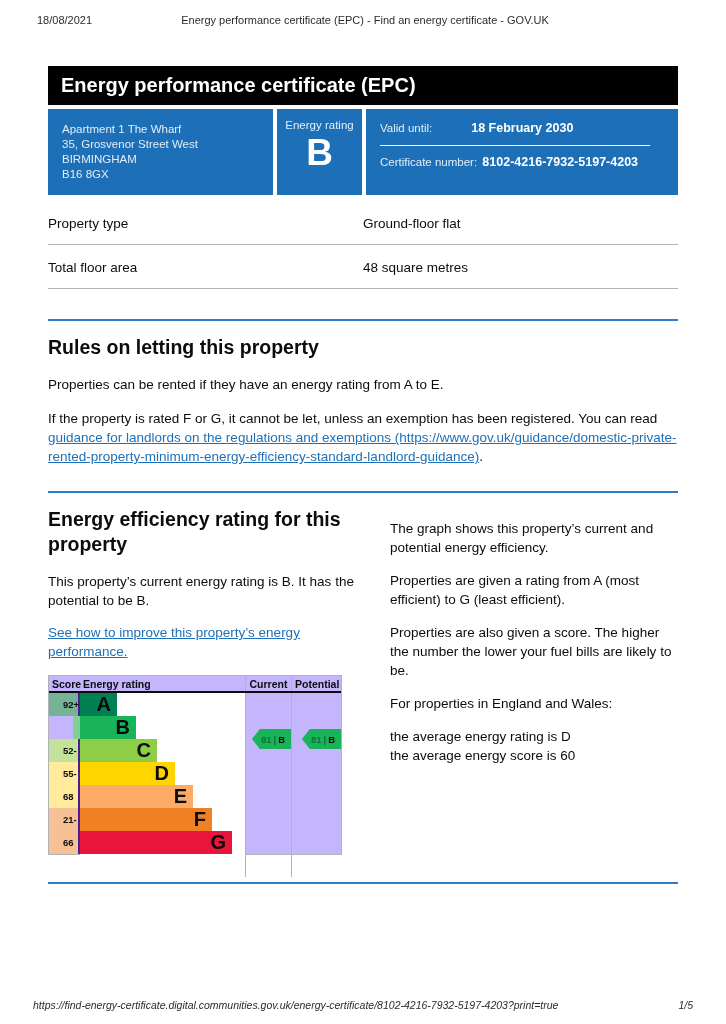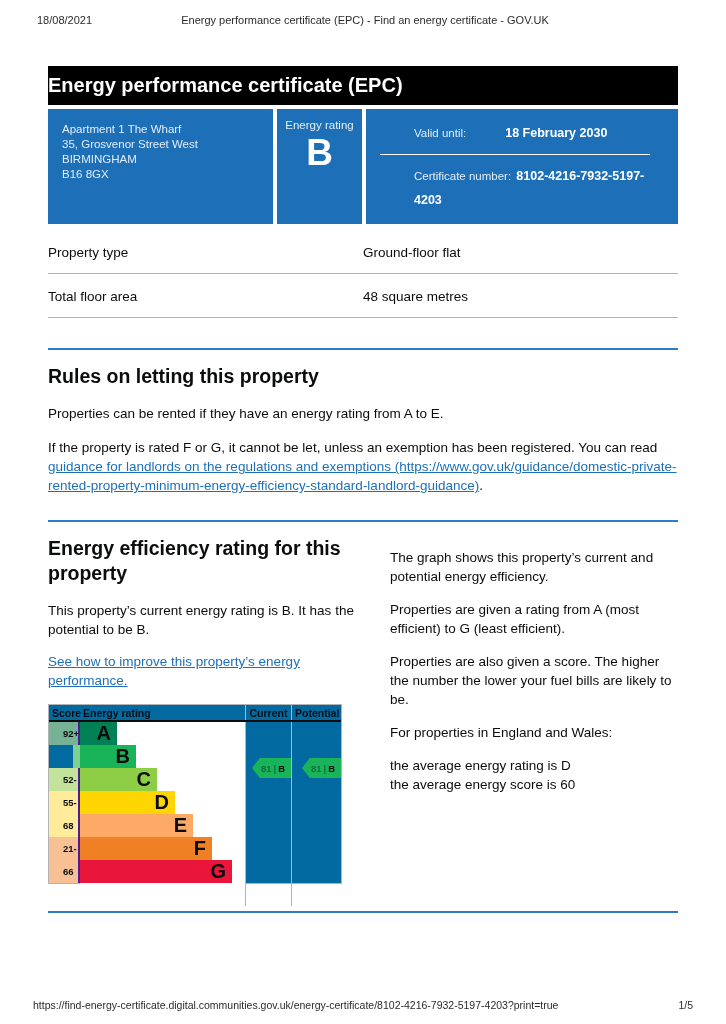--- a/index.html
+++ b/index.html
@@ -12,41 +12,41 @@
   
   .print-meta {
     position:absolute; top:14px; left:37px; right:33px;
     font-size:11px; color:#2b2b2b;
   }
   .print-meta .pm-title {
     position:absolute; left:0; right:0; text-align:center;
   }
   .print-footer {
     position:absolute; bottom:13px; left:33px; right:33px;
-    font-size:10.5px; color:#2b2b2b;
+    font-size:10.5px; color:#2b2b2b;font-style:italic;
   }
   .print-footer .pf-page { position:absolute; right:0; top:0; }
 
   .content { margin:0 48px; padding-top:66px; }
 
   .banner {
     background:#000000; color:#ffffff;
-    height:39px; line-height:39px; 
+    height:39px; line-height:39px; padding-left:13px;
     font-size:20px; font-weight:bold;
   }
 
   .summary { display:flex; gap:4px; margin-top:4px; }
   .panel { background:#1d70b8; color:#ffffff; }
   .panel-address { width:225px; padding:13px 14px; }
   .addr-line { font-size:11.5px; line-height:15px; color:rgba(255,255,255,0.87); }
   .panel-rating { width:85px; text-align:center; padding-top:10px; }
   .rating-label { font-size:11.5px; color:rgba(255,255,255,0.87); }
   .rating-letter { font-size:37px; font-weight:bold; line-height:44px; }
   .panel-validity { flex:1; padding:12px 14px 12px 14px; }
-  .validity-row { font-size:11.5px; line-height:24px;margin-left:34px; }
+  .validity-row { font-size:11.5px; line-height:15px; }
   .v-lbl { color:rgba(255,255,255,0.87); display:inline-block; width:88px; }
   .v-lbl.cert { width:auto; margin-right:2px; }
   .v-val { font-weight:bold; font-size:12.5px; color:#ffffff; }
   .v-sep { border-top:1px solid #ffffff; margin:9px 14px 9px 0; }
 
   .facts { margin-top:6px; }
   .fact-row {
     display:grid; grid-template-columns:315px 1fr;
     padding:15px 0 13px 0; border-bottom:1px solid #b1b4b6;
     font-size:13.5px;
@@ -65,21 +65,21 @@
   .col-right { flex:1; padding-top:2px;margin-top:8px; }
   .col-right p { margin:14px 0 0 0; }
   .col-right p.first { margin-top:16px; }
   .avg-line { font-size:13.5px; line-height:19px; }
   .avg-block { margin-top:14px; }
   .improve { margin-top:13px; }
 
   
   .epc-chart {
     margin-top:14px; width:294px;
-    border:1px solid #b1b4b6; background:#0369a1;
+    border:1px solid #b1b4b6; background:#c4b5fd;
   }
   .chart-header {
     display:grid; grid-template-columns:31px 165px 46px 50px;
     border-bottom:2px solid #0b0c0c;
   }
   .chart-header div {
     font-size:10.5px; font-weight:bold; padding:2px 3px 1px 3px; line-height:12px;
   }
   .chart-header .hd-cur, .chart-header .hd-pot { border-left:1px solid #b1b4b6; text-align:center; }
   .chart-row { display:grid; grid-template-columns:31px 165px 46px 50px; height:23px; }

